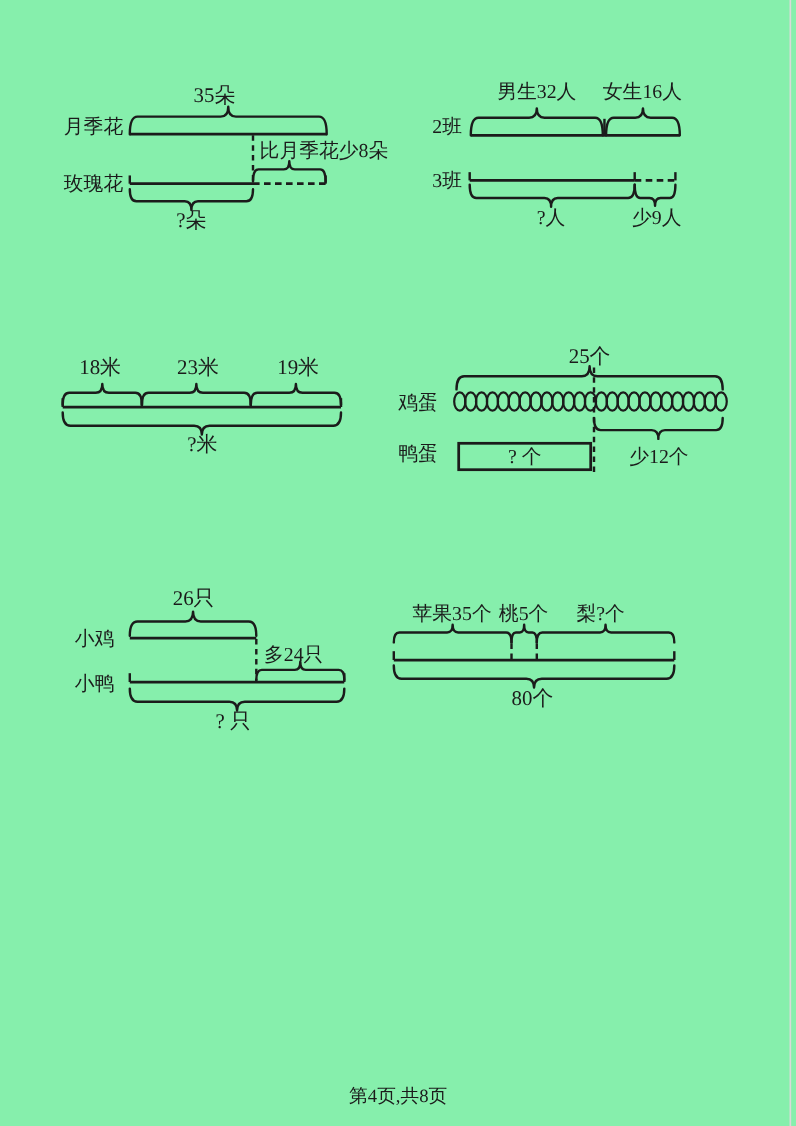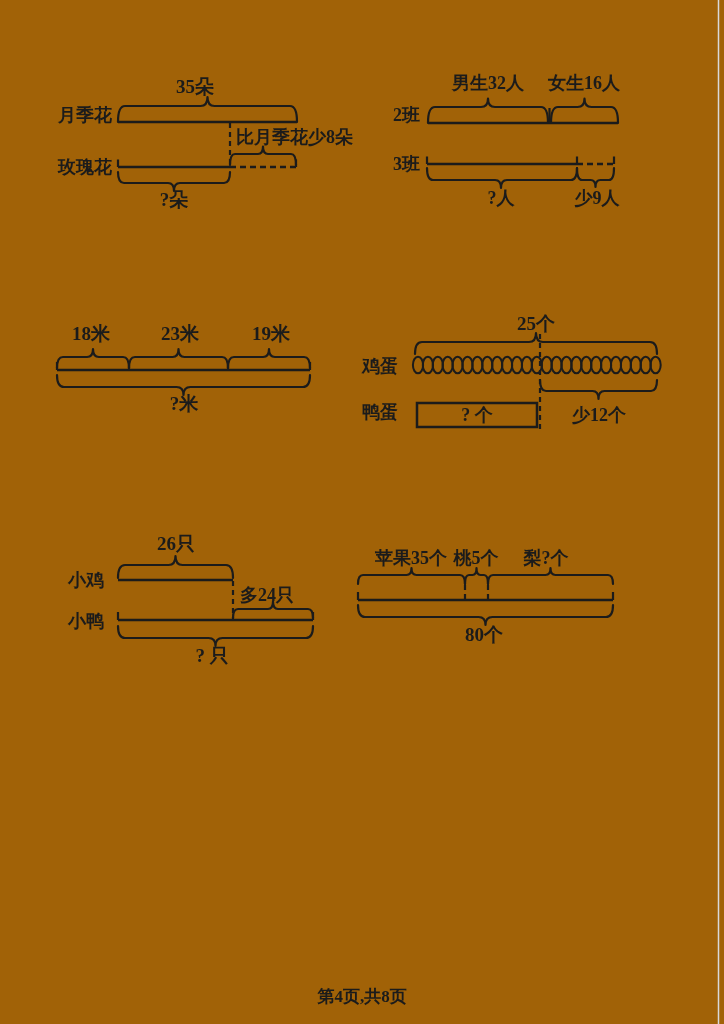--- a/index.html
+++ b/index.html
@@ -3,21 +3,21 @@
 <meta charset="utf-8">
 <style>
   html,body{margin:0;padding:0;}
   body{
     width:724px;height:1024px;
     background:#ffffff;
     font-family:"Liberation Serif","DejaVu Serif",serif;
     position:relative;
     overflow:hidden;
   }
-  .page{position:relative;width:724px;height:1024px;background:#a16207;font-weight:bold;}
+  .page{position:relative;width:724px;height:1024px;background:#86efac;}
   svg{position:absolute;left:0;top:0;}
   svg text{
     fill:#1b1b1b;
     font-family:"Liberation Serif","DejaVu Serif",serif;
   }
   .lbl{font-size:18px;}
   .num{font-size:19px;}
   .footer{font-size:17px;}
   path,line{stroke:#1b1b1b;fill:none;}
   .brace{stroke-width:2.2;stroke-linecap:round;stroke-linejoin:round;}

